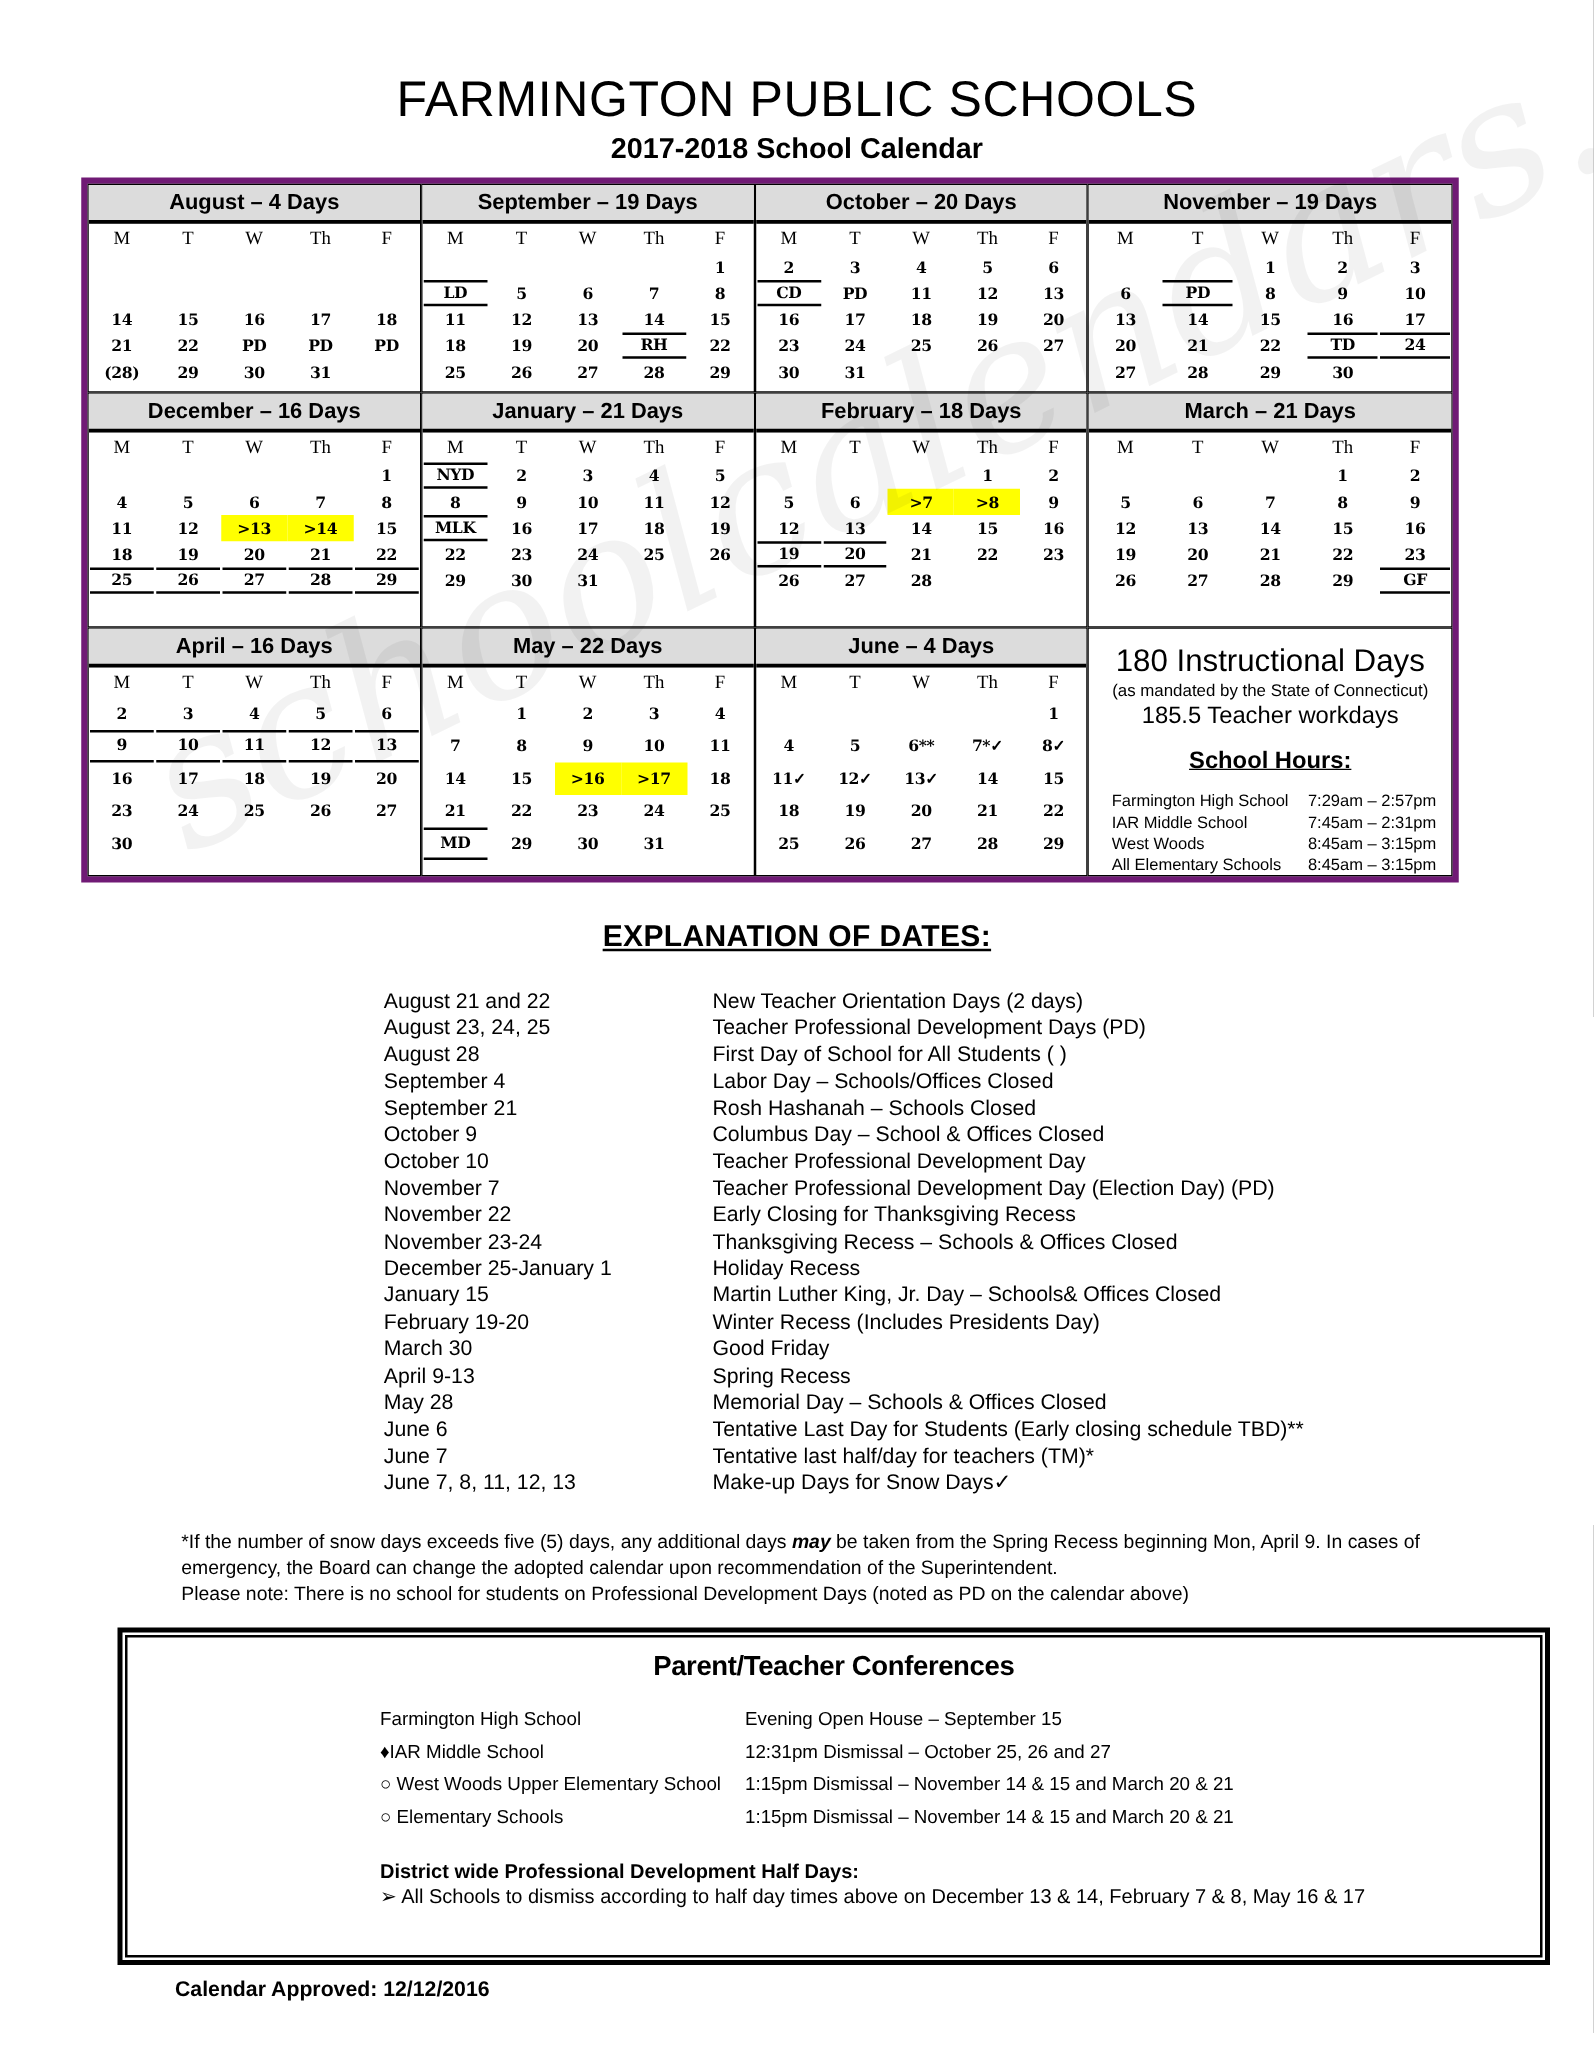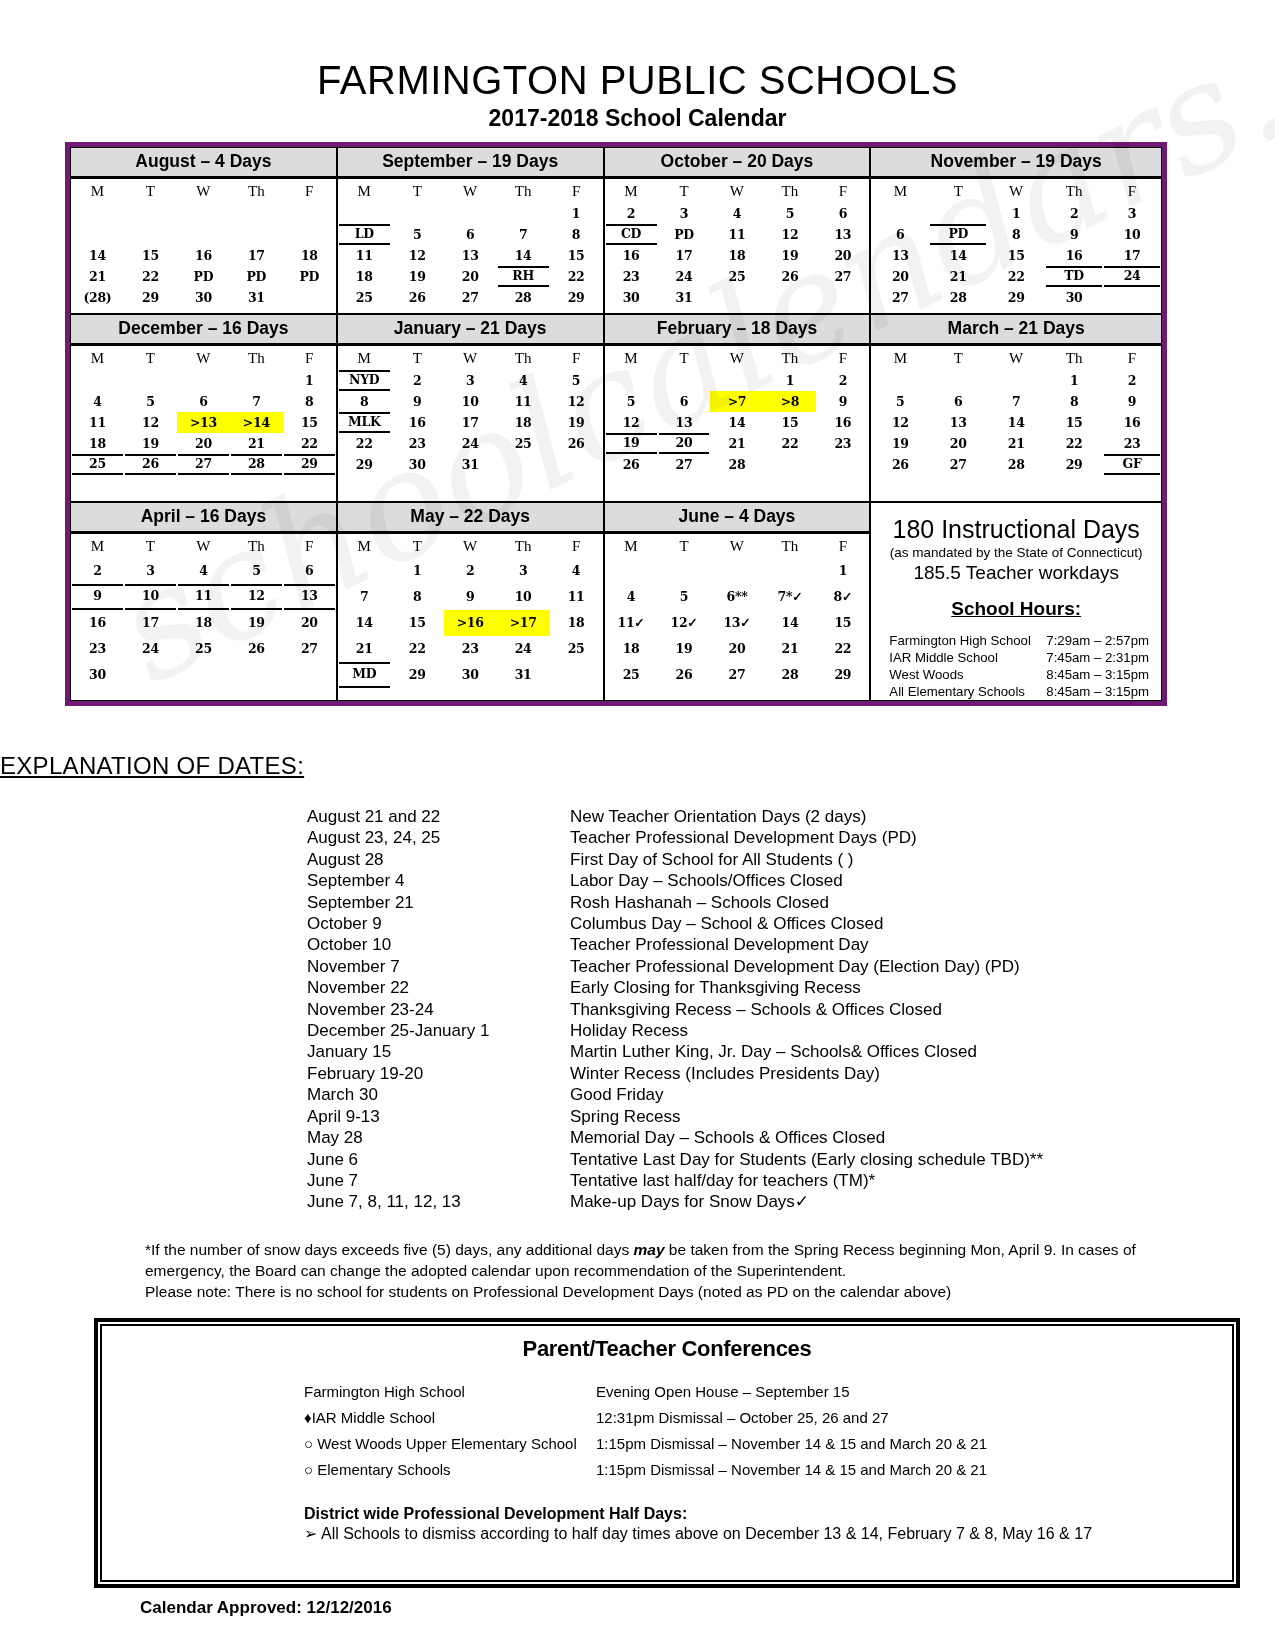--- a/index.html
+++ b/index.html
@@ -45,21 +45,21 @@
   .tall .mk-box { line-height:20px; }
   
   .info-panel { text-align:center; padding:12px 8px 0; }
   .info-line1 { font-size:25px; }
   .info-line2 { font-size:13.5px; margin-top:1px; }
   .info-line3 { font-size:19px; margin-top:2px; }
   .hours-heading { font-size:19px; font-weight:bold; text-decoration:underline; margin-top:14px; }
   .hours-list { margin:12px 4px 0 10px; text-align:left; }
   .hours-row { display:grid; grid-template-columns:157px auto; font-size:13.2px; line-height:17px; white-space:nowrap; }
   
-  .expl-heading { margin-top:46px; font-size:24px; font-weight:normal; text-decoration:underline; letter-spacing:0.3px; }
+  .expl-heading { text-align:center; margin-top:30px; font-size:24px; font-weight:bold; text-decoration:underline; letter-spacing:0.3px; }
   .expl-list { margin:26px 0 0 307px; }
   .exp-row { display:grid; grid-template-columns:263px auto; font-size:17px; line-height:21.4px; }
   
   .notes { margin:26px 70px 0 145px; font-size:15.5px; line-height:21px; }
   
   .conf-outer { width:1146px; margin:16px 0 0 94px; border:4px solid #000; }
   .conf-inner { border:2px solid #000; margin:2px; padding:10px 10px 36px; }
   .conf-title { text-align:center; font-size:22px; font-weight:bold; letter-spacing:-0.3px; }
   .conf-intro { text-align:center; font-size:16.5px; margin:8px auto 0; width:980px; line-height:21px; }
   .conf-list { margin:22px 0 0 192px; }

